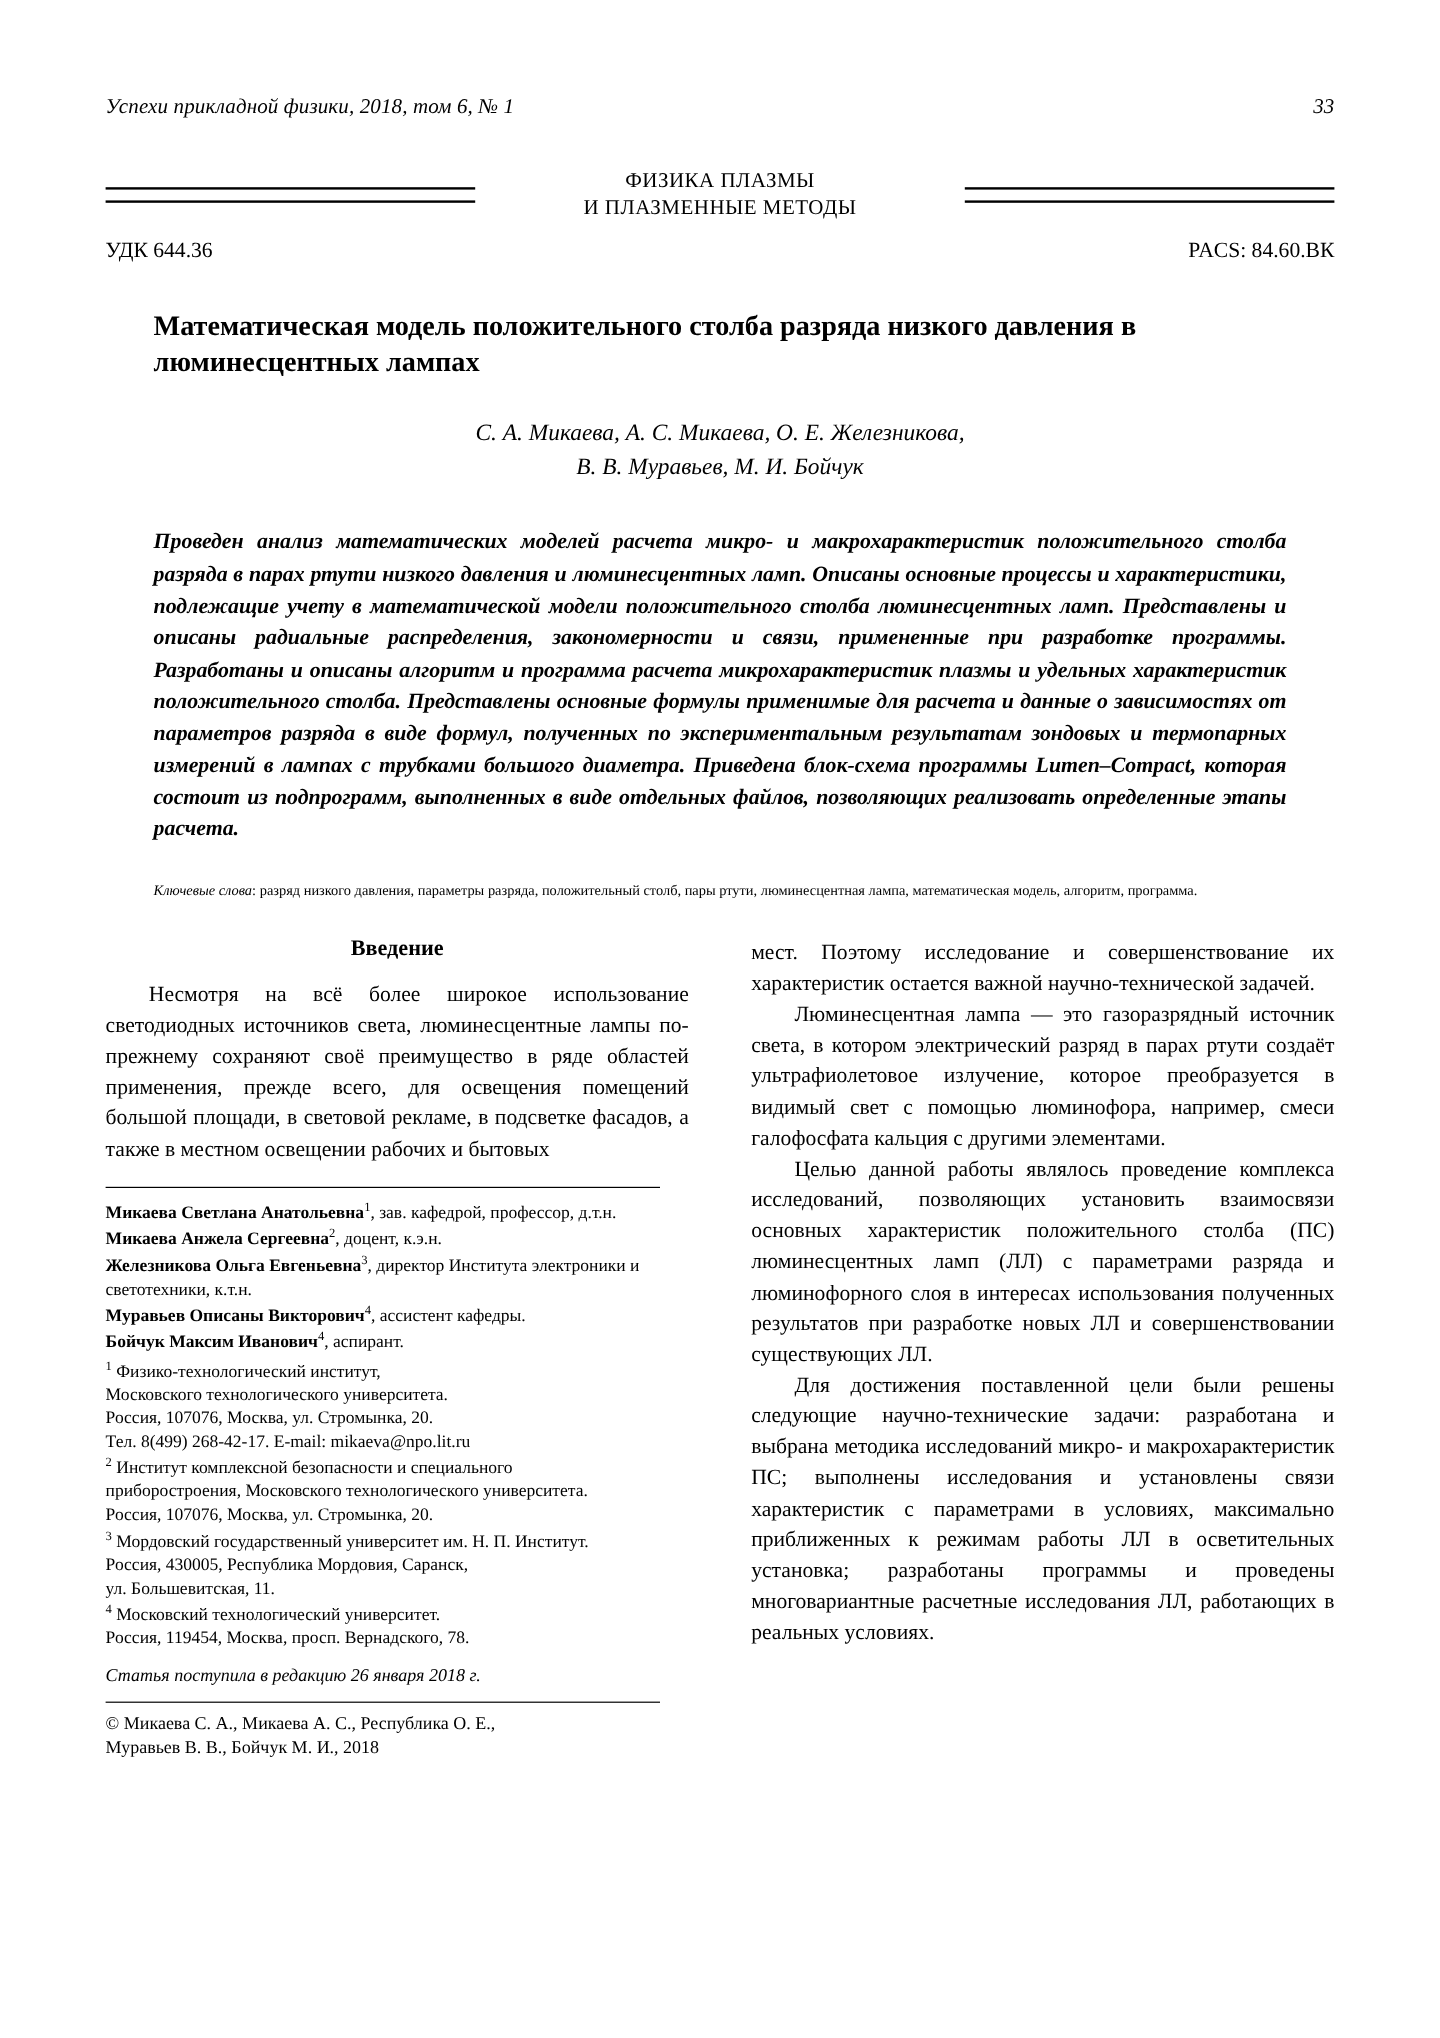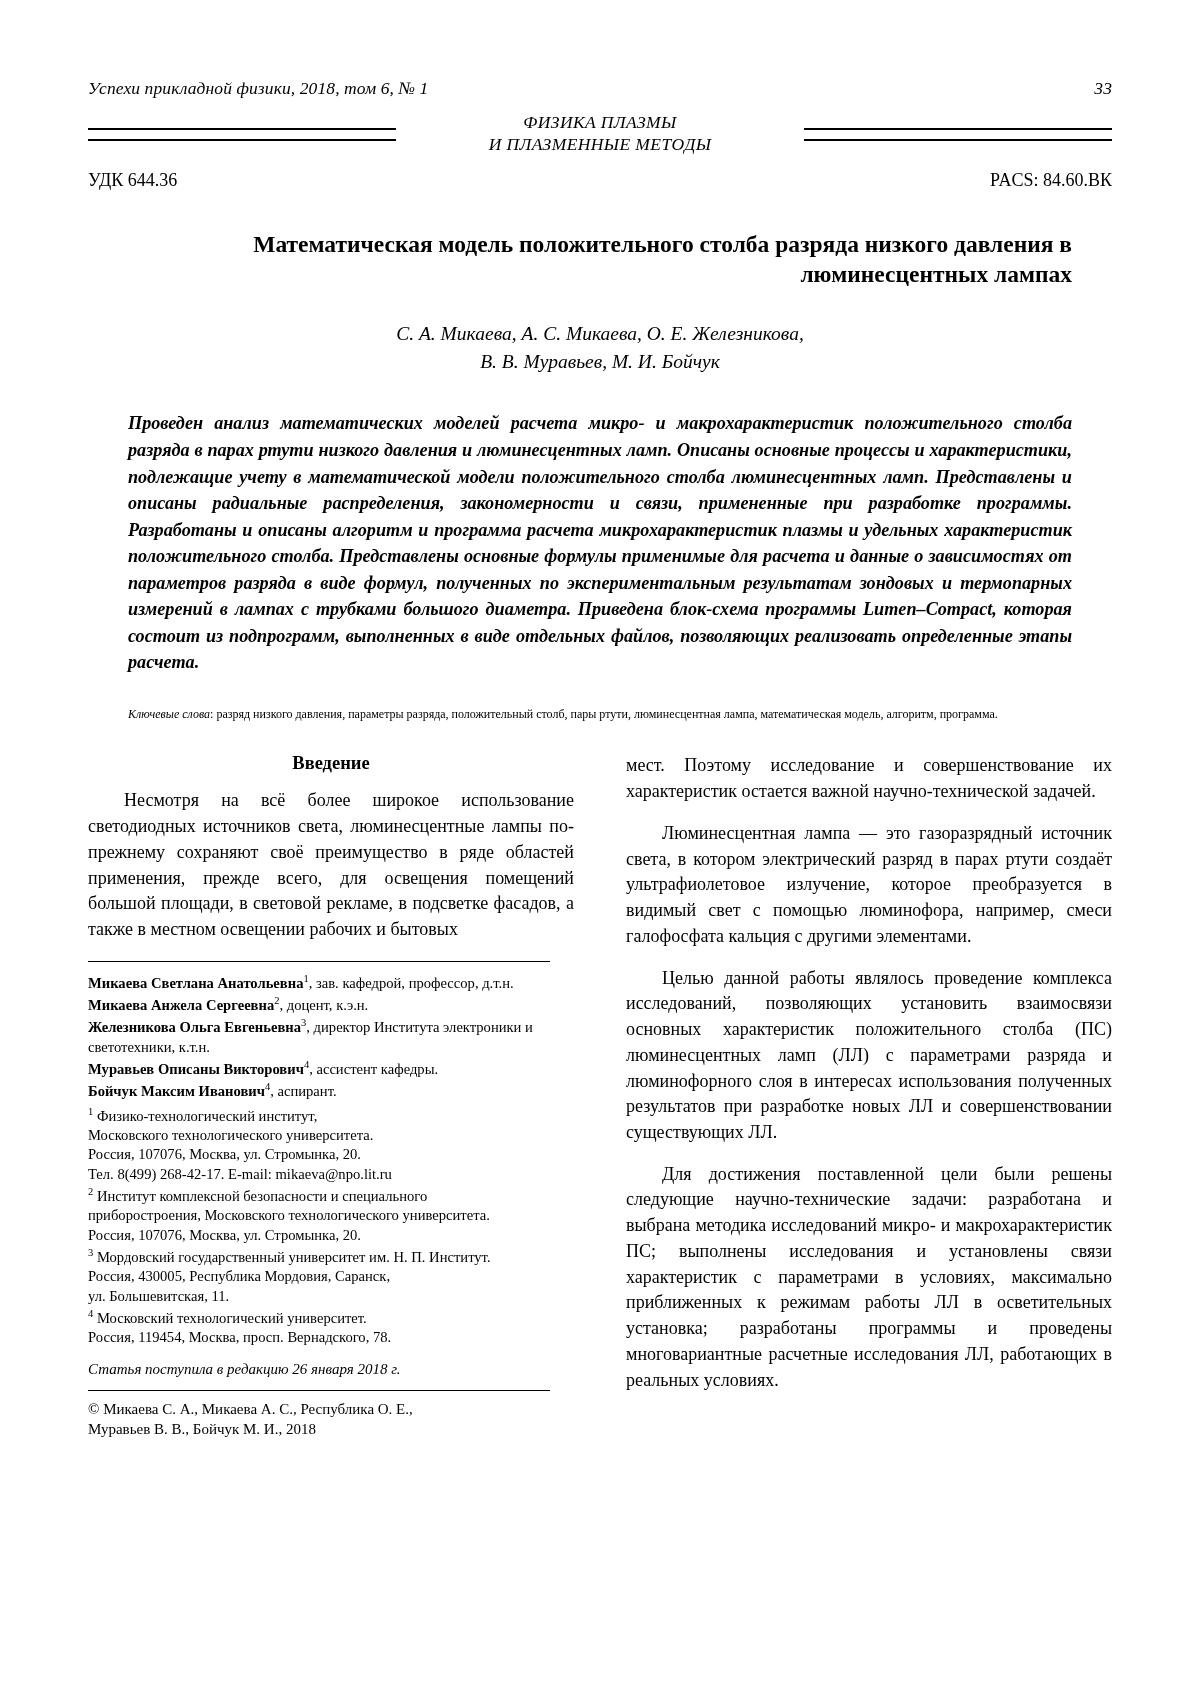--- a/index.html
+++ b/index.html
@@ -38,26 +38,25 @@
     font-size: 17.5px;
     letter-spacing: 0.1px;
   }
   .runhead .pageno {
     font-style: italic;
     font-size: 17.5px;
   }
 
   
   .banner {
-    margin-top: 12px;
+    margin-top: 40px;
     display: flex;
     align-items: center;
     justify-content: center;
     gap: 0px;
-    font-style: italic;
   }
   .banner .rule {
     flex: 0 0 auto;
     width: 308px;
     height: 9px;
     border-top: 2px solid #000;
     border-bottom: 2px solid #000;
     margin-top: 2px;
   }
   .banner .rule.left { margin-right: 0; }
@@ -75,21 +74,21 @@
     margin-top: 14px;
     display: flex;
     justify-content: space-between;
     font-size: 18px;
   }
 
   
   h1.title {
     font-size: 23.5px;
     font-weight: bold;
-    text-align: right;
+    text-align: left;
     line-height: 1.3;
     margin: 38px 40px 0 40px;
   }
   .authors {
     margin-top: 30px;
     text-align: center;
     font-style: italic;
     font-size: 19.5px;
     line-height: 1.45;
   }
@@ -133,21 +132,21 @@
     margin-bottom: 14px;
   }
   p.body {
     font-size: 18px;
     line-height: 1.43;
     text-align: justify;
     text-align-last: left;
     margin: 0 0 0 0;
     text-indent: 36px;
   }
-  p.body + p.body { margin-top: 16px; }
+  p.body + p.body { margin-top: 0; }
 
   
   .footnote-rule {
     border-top: 1px solid #000;
     width: 462px;
     margin: 18px 0 10px 0;
   }
   .fn {
     font-size: 14.6px;
     line-height: 1.33;

